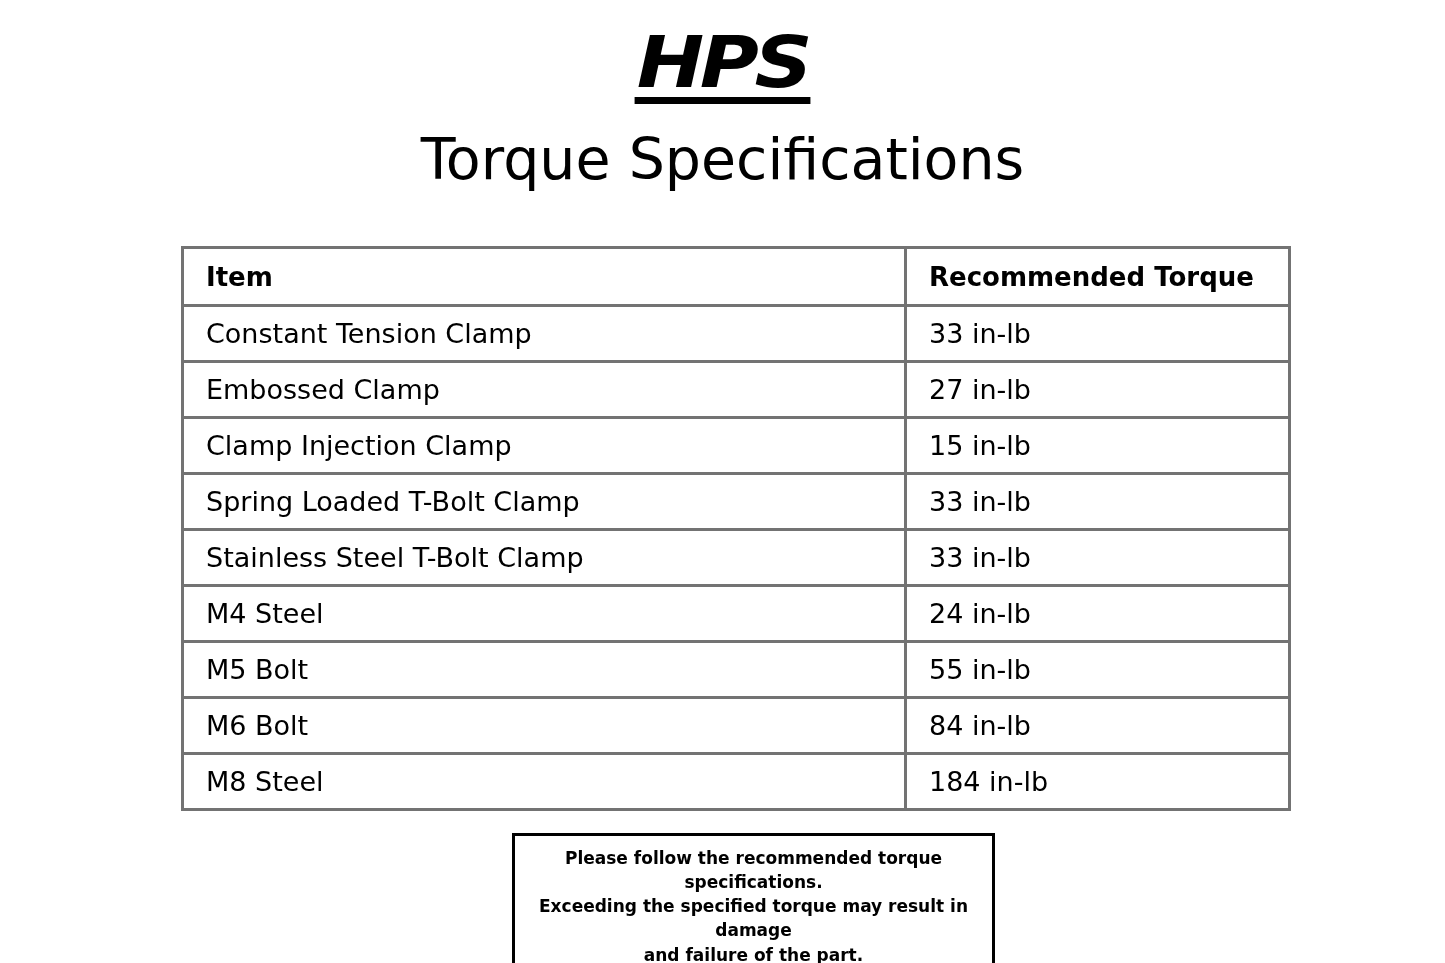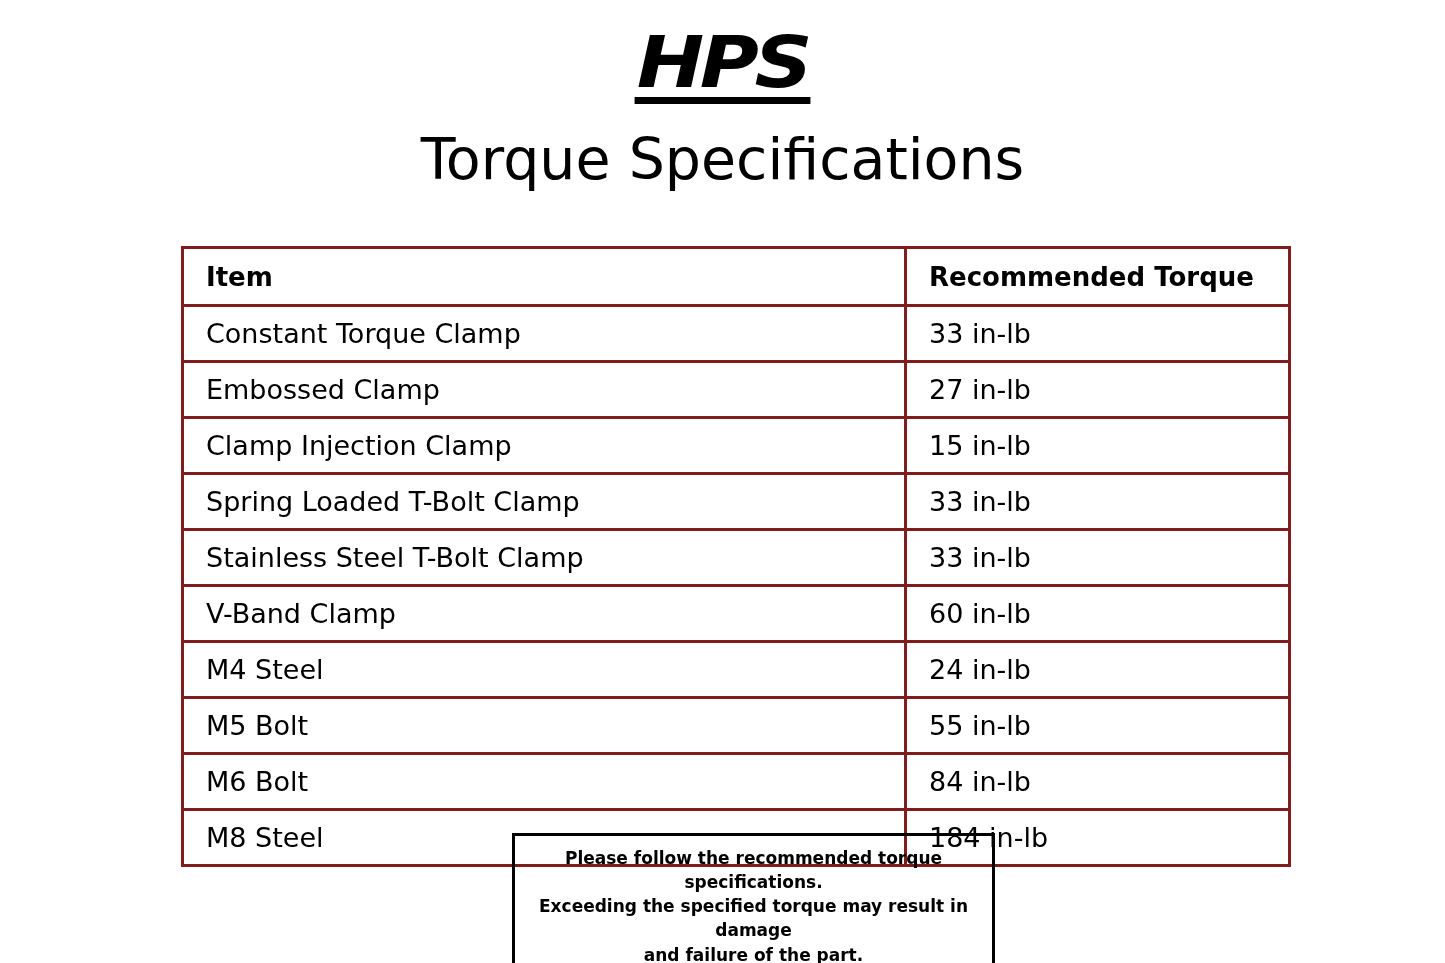--- a/index.html
+++ b/index.html
@@ -74,21 +74,21 @@
     left: 181px;
     width: 1107px;
   }
   table.spec {
     border-collapse: collapse;
     width: 100%;
     table-layout: fixed;
   }
   table.spec th,
   table.spec td {
-    border: 3px solid #7f1d1d;
+    border: 3px solid #737373;
     text-align: left;
     vertical-align: middle;
     padding: 6px 0 6px 22px;
     height: 41px;
     font-size: 27px;
     font-weight: 400;
     white-space: nowrap;
     overflow: hidden;
     margin-left: 12px;
   }
@@ -134,42 +134,38 @@
         <col class="c-torque">
       </colgroup>
       <thead>
         <tr>
           <th>Item</th>
           <th>Recommended Torque</th>
         </tr>
       </thead>
       <tbody>
         <tr>
-          <td>Constant Torque Clamp</td>
+          <td>Constant Tension Clamp</td>
           <td>33 in-lb</td>
         </tr>
         <tr>
           <td>Embossed Clamp</td>
           <td>27 in-lb</td>
         </tr>
         <tr>
           <td>Clamp Injection Clamp</td>
           <td>15 in-lb</td>
         </tr>
         <tr>
           <td>Spring Loaded T-Bolt Clamp</td>
           <td>33 in-lb</td>
         </tr>
         <tr>
           <td>Stainless Steel T-Bolt Clamp</td>
           <td>33 in-lb</td>
-        </tr>
-        <tr>
-          <td>V-Band Clamp</td>
-          <td>60 in-lb</td>
         </tr>
         <tr>
           <td>M4 Steel</td>
           <td>24 in-lb</td>
         </tr>
         <tr>
           <td>M5 Bolt</td>
           <td>55 in-lb</td>
         </tr>
         <tr>

